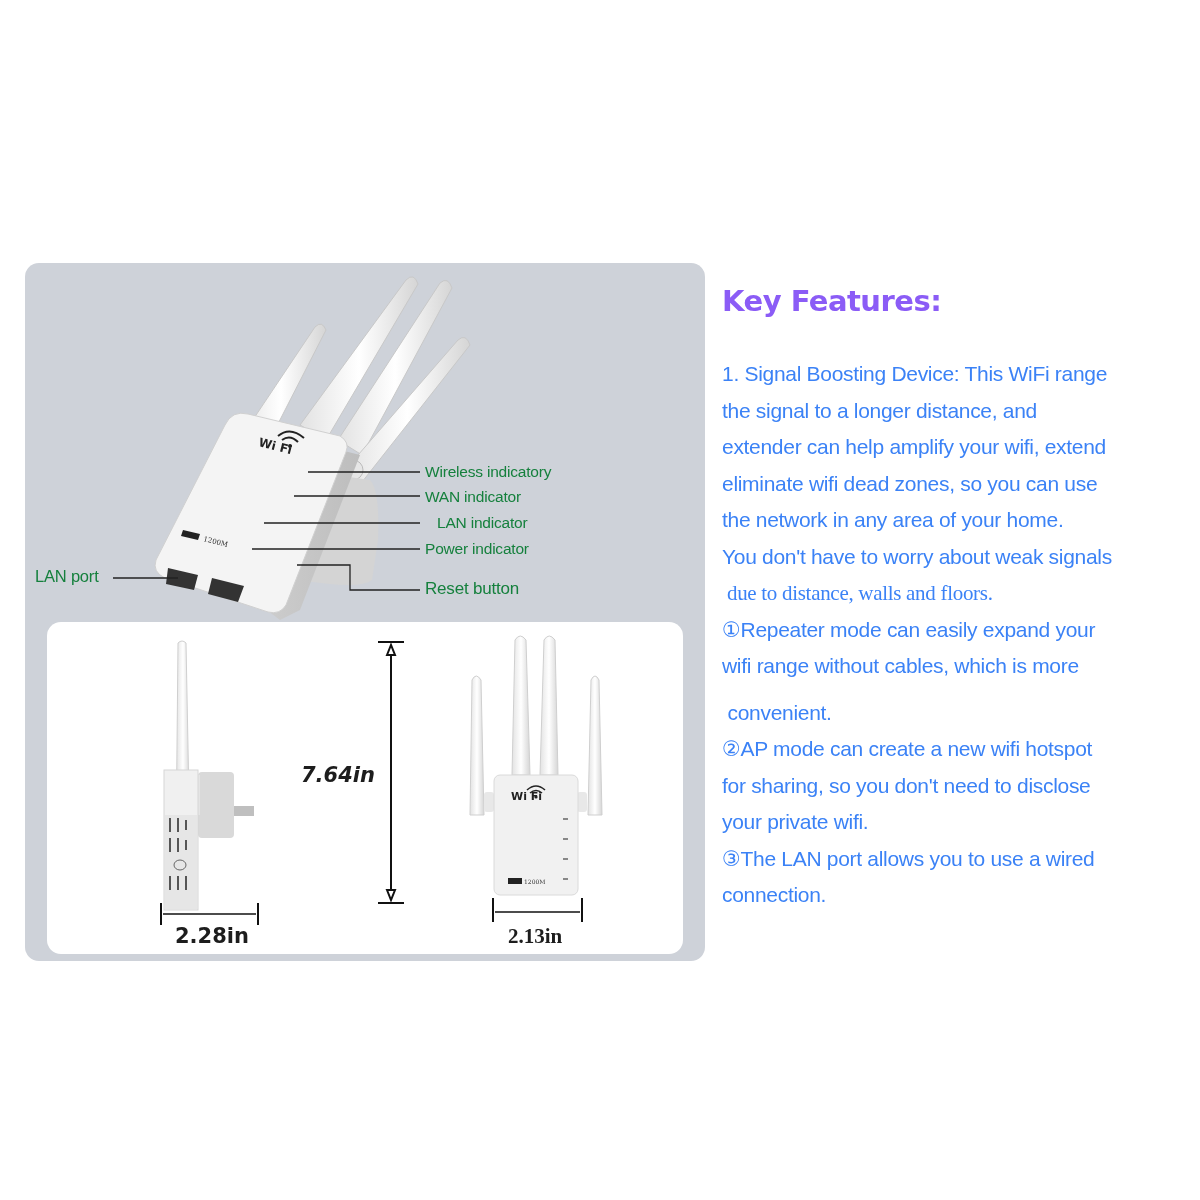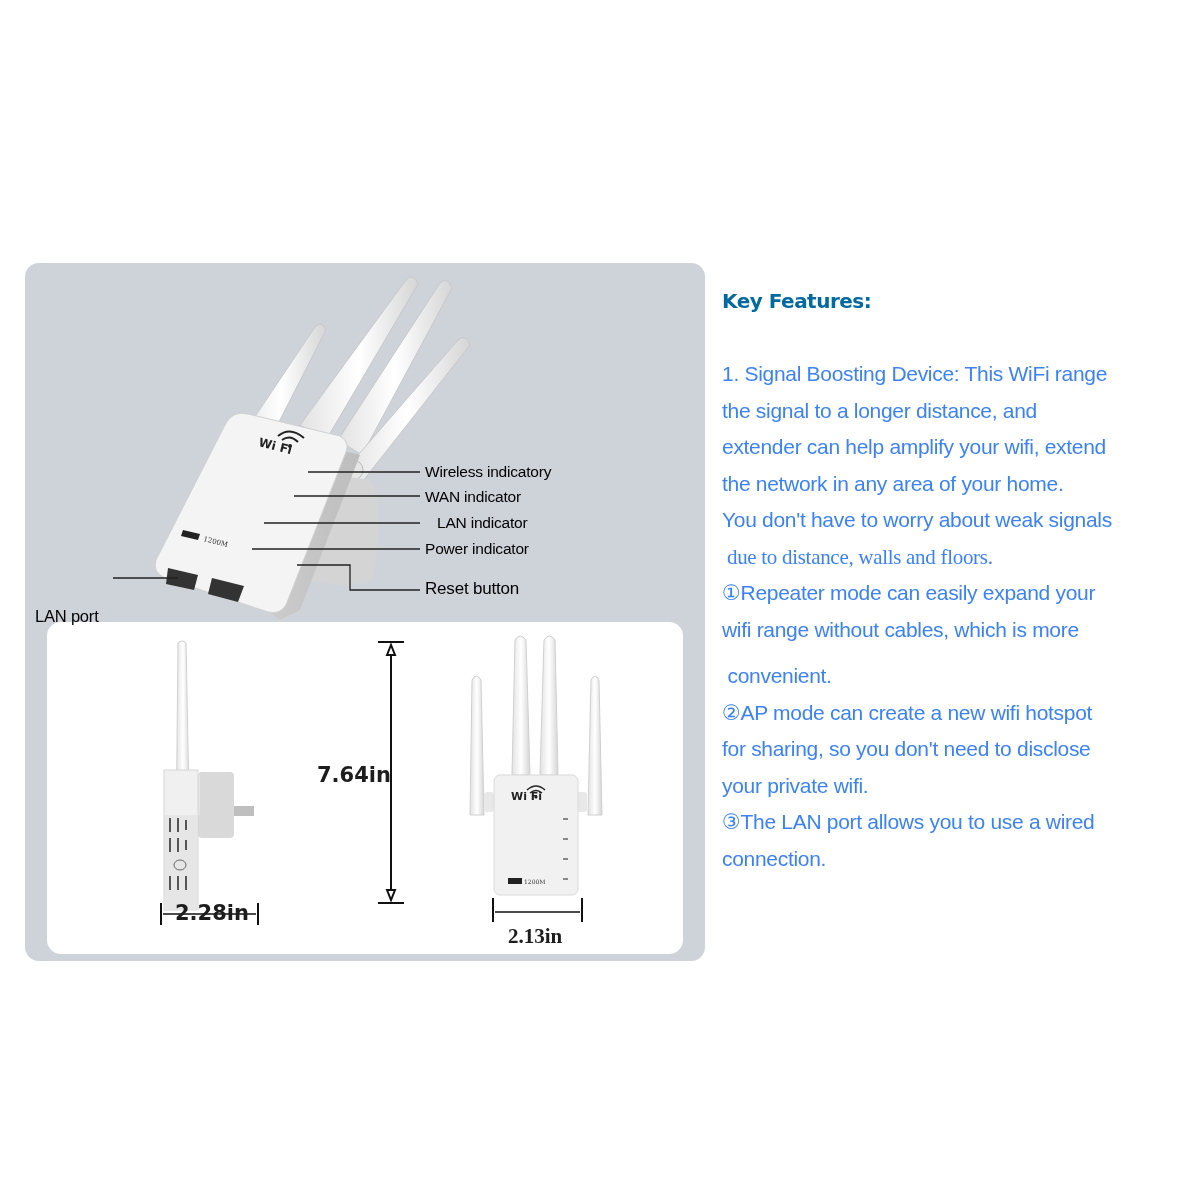--- a/index.html
+++ b/index.html
@@ -12,34 +12,34 @@
   .panel {
     position: absolute; left: 25px; top: 263px; width: 680px; height: 698px;
     background: #ced2d9; border-radius: 14px;
   }
   .inner {
     position: absolute; left: 47px; top: 622px; width: 636px; height: 332px;
     background: #ffffff; border-radius: 14px;
   }
   svg.art { position: absolute; left: 0; top: 0; width: 1200px; height: 1200px; }
   .callout {
-    position: absolute; font-size: 15.5px; color: #000000; white-space: nowrap;
+    position: absolute; font-size: 15.5px; color: #15803d; white-space: nowrap;
     font-family: "Liberation Sans", "DejaVu Sans", sans-serif; letter-spacing: -0.2px;
   }
   .callout.reset { font-size: 17px; }
   .callout.lan { font-size: 16.5px; }
   .dim {
     position: absolute; font-weight: bold; font-size: 21px; color: #1d1d1d;
     font-family: "DejaVu Sans", sans-serif; white-space: nowrap;
   }
   .features {
     position: absolute; left: 722px; top: 280px; width: 470px;
   }
   .features h1 {
-    margin: 0 0 34px 0; font-size: 20px; font-weight: bold; color: #0369a1;
+    margin: 0 0 34px 0; font-size: 29px; font-weight: bold; color: #8b5cf6;
     font-family: "DejaVu Sans", sans-serif; letter-spacing: -0.5px; line-height: 42px;
   }
   .features .line {
     font-size: 21px; line-height: 36.5px; color: #3b82f6; white-space: nowrap;
     font-family: "Liberation Sans", "DejaVu Sans", sans-serif; letter-spacing: -0.3px;
   }
 </style>
 </head>
 <body>
 
@@ -149,31 +149,32 @@
     <rect x="508" y="878" width="14" height="6" fill="#222"></rect>
     <text x="524" y="884" font-size="6" fill="#333" font-family="DejaVu Serif, serif">1200M</text>
   </g>
 </svg>
 
 <div class="callout" style="left:425px; top:463px;">Wireless indicatory</div>
 <div class="callout" style="left:425px; top:488px;">WAN indicator</div>
 <div class="callout" style="left:425px; top:514px;margin-left:12px;">LAN indicator</div>
 <div class="callout" style="left:425px; top:540px;">Power indicator</div>
 <div class="callout reset" style="left:425px; top:579px;">Reset button</div>
-<div class="callout lan" style="left:35px; top:567px;margin-top:40px;">LAN port</div>
+<div class="callout lan" style="left:35px; top:567px;">LAN port</div>
 
-<div class="dim" style="left:317px; top:763px;">7.64in</div>
-<div class="dim" style="left:175px; top:901px;">2.28in</div>
+<div class="dim" style="left:301px; top:763px;font-style:italic;">7.64in</div>
+<div class="dim" style="left:175px; top:924px;">2.28in</div>
 <div class="dim" style="left:508px; top:924px;font-family:Liberation Serif, serif;">2.13in</div>
 
 <div class="features">
   <h1>Key Features:</h1>
   <div class="line">1. Signal Boosting Device: This WiFi range</div>
   <div class="line">the signal to a longer distance, and</div>
   <div class="line">extender can help amplify your wifi, extend</div>
+  <div class="line">eliminate wifi dead zones, so you can use</div>
   <div class="line">the network in any area of your home.</div>
   <div class="line">You don't have to worry about weak signals</div>
   <div class="line" style="white-space:pre;font-family:Liberation Serif, serif;"> due to distance, walls and floors.</div>
   <div class="line">①Repeater mode can easily expand your</div>
   <div class="line">wifi range without cables, which is more</div>
   <div class="line" style="white-space:pre;margin-top:10px;"> convenient.</div>
   <div class="line">②AP mode can create a new wifi hotspot</div>
   <div class="line">for sharing, so you don't need to disclose</div>
   <div class="line">your private wifi.</div>
   <div class="line">③The LAN port allows you to use a wired</div>

